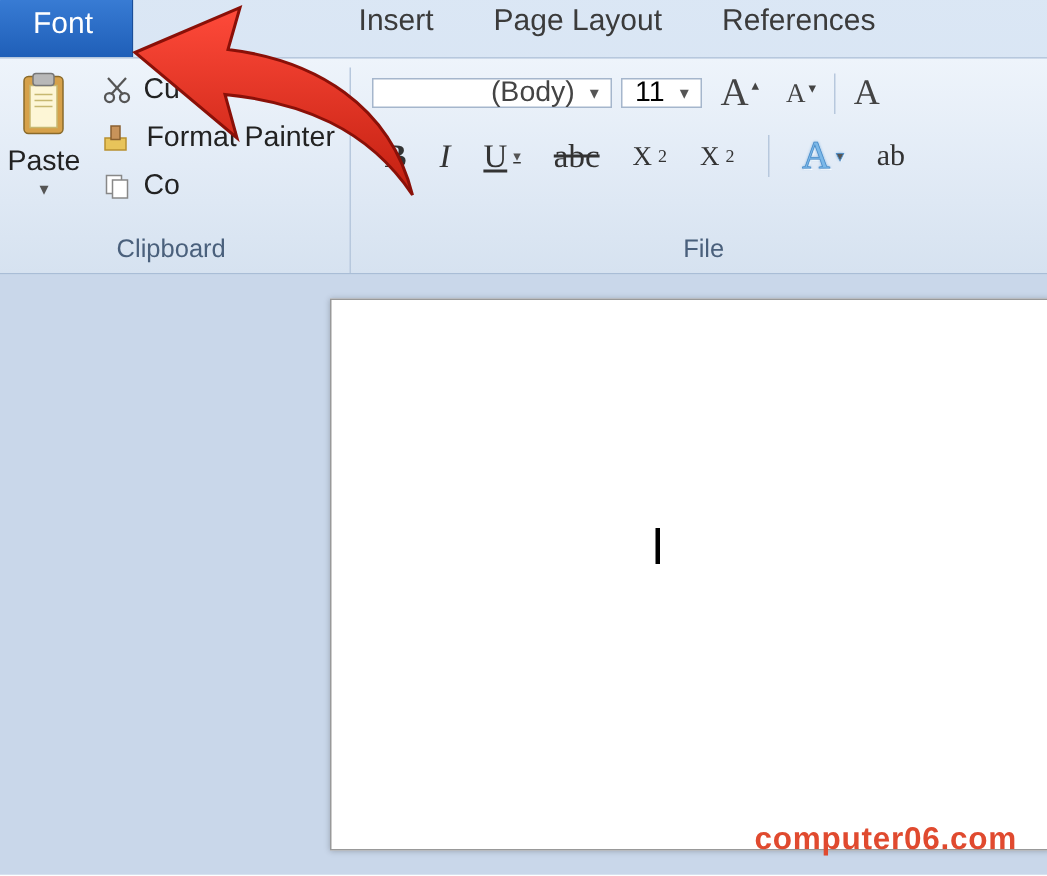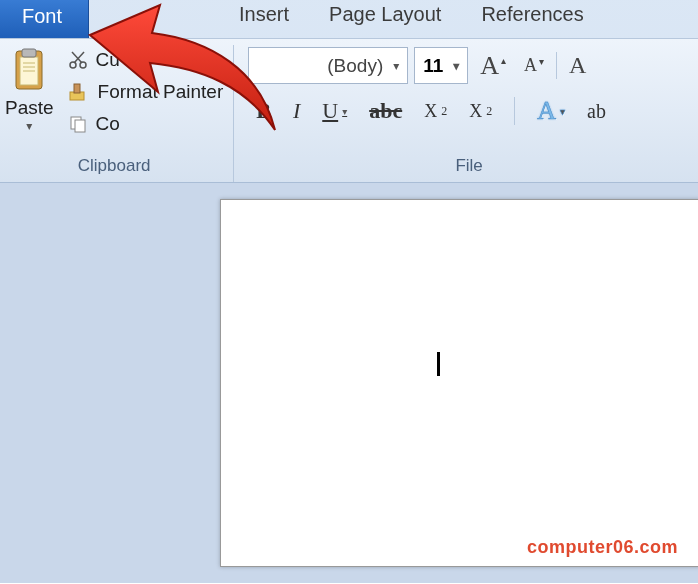--- a/index.html
+++ b/index.html
@@ -100,49 +100,49 @@
   }
   .font-row1 {
     display: flex;
     align-items: center;
     gap: 6px;
     margin-bottom: 12px;
   }
   .font-combo {
     background: #fff;
     border: 1px solid #a5b6cc;
-    height: 37px;
+    height: 20px;
     display: flex;
     align-items: center;
     padding: 0 8px;
     font-size: 19px;
     gap: 10px;
   }
-  .fsize { width: 54px; justify-content: center; font-weight: bold; }
+  .fsize { width: 54px; justify-content: center; }
   .fontname { width: 160px; justify-content: flex-end; color:#444; }
   .caret { font-size: 12px; color: #555; }
   .aa-btn {
     display: flex;
     align-items: baseline;
     gap: 2px;
     padding: 0 6px;
     font-family: "Times New Roman", serif;
     color: #444;
   }
   .font-row2 {
     display: flex;
     align-items: center;
     gap: 22px;
     font-size: 22px;
     color: #333;
     font-family: "Times New Roman", serif;
     padding-left: 8px;
   }
   .btn { display:inline-flex; align-items:center; gap:4px; }
-  .strike { text-decoration: line-through; font-weight: bold; }
+  .strike { text-decoration: line-through; }
   .sub, .sup { font-size: 18px; }
   .sub sub, .sup sup { font-size: 12px; }
   .wordart {
     font-family: "Times New Roman", serif;
     font-size: 26px;
     color: #7bb8e8;
     text-shadow: 0 0 2px #5a9dd6, 1px 1px 0 #fff;
     -webkit-text-stroke: 0.5px #4a8cc9;
   }
   .doc-area {
@@ -163,23 +163,23 @@
     position: absolute;
     left: 216px;
     top: 152px;
     width: 3px;
     height: 24px;
     background: #000;
   }
   .watermark {
     position: absolute;
     right: 20px;
-    bottom: 26px;
+    bottom: 12px;
     font-family: Arial, sans-serif;
-    font-size: 18px;
+    font-size: 21px;
     font-weight: bold;
     color: #e04a2f;
     letter-spacing: 0.5px;
   }
   .red-arrow {
     position: absolute;
     top: 0px;
     left: 70px;
     width: 210px;
     height: 140px;

